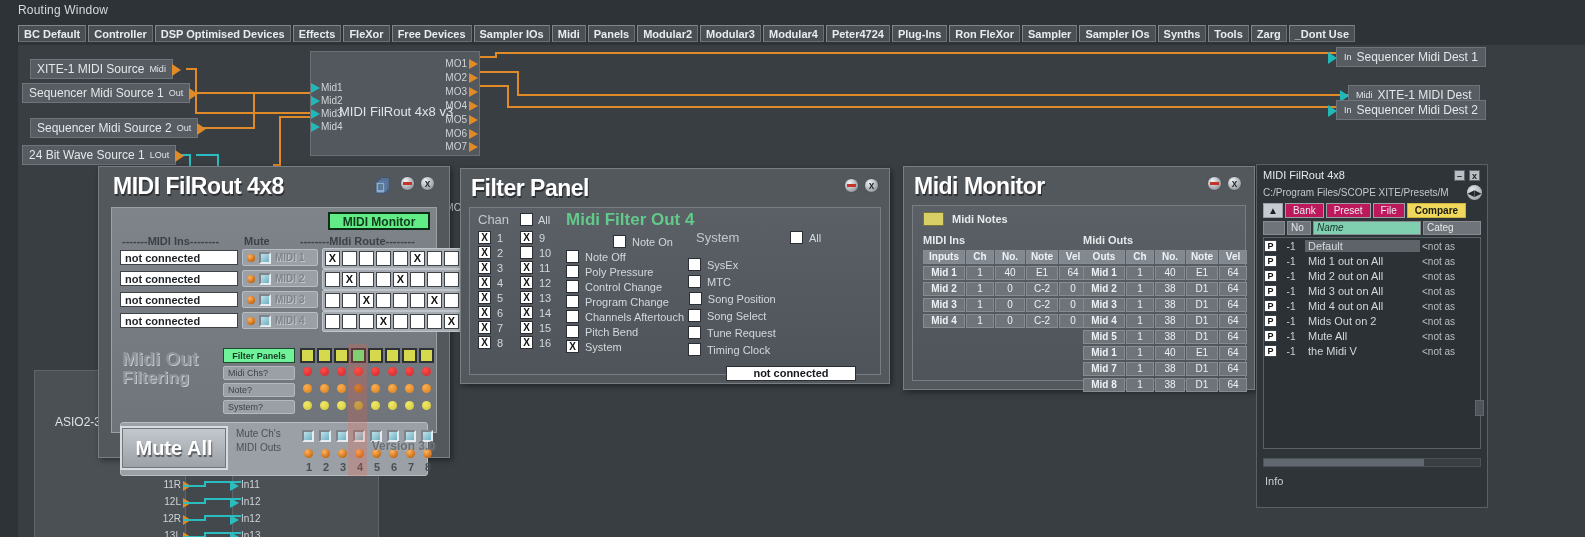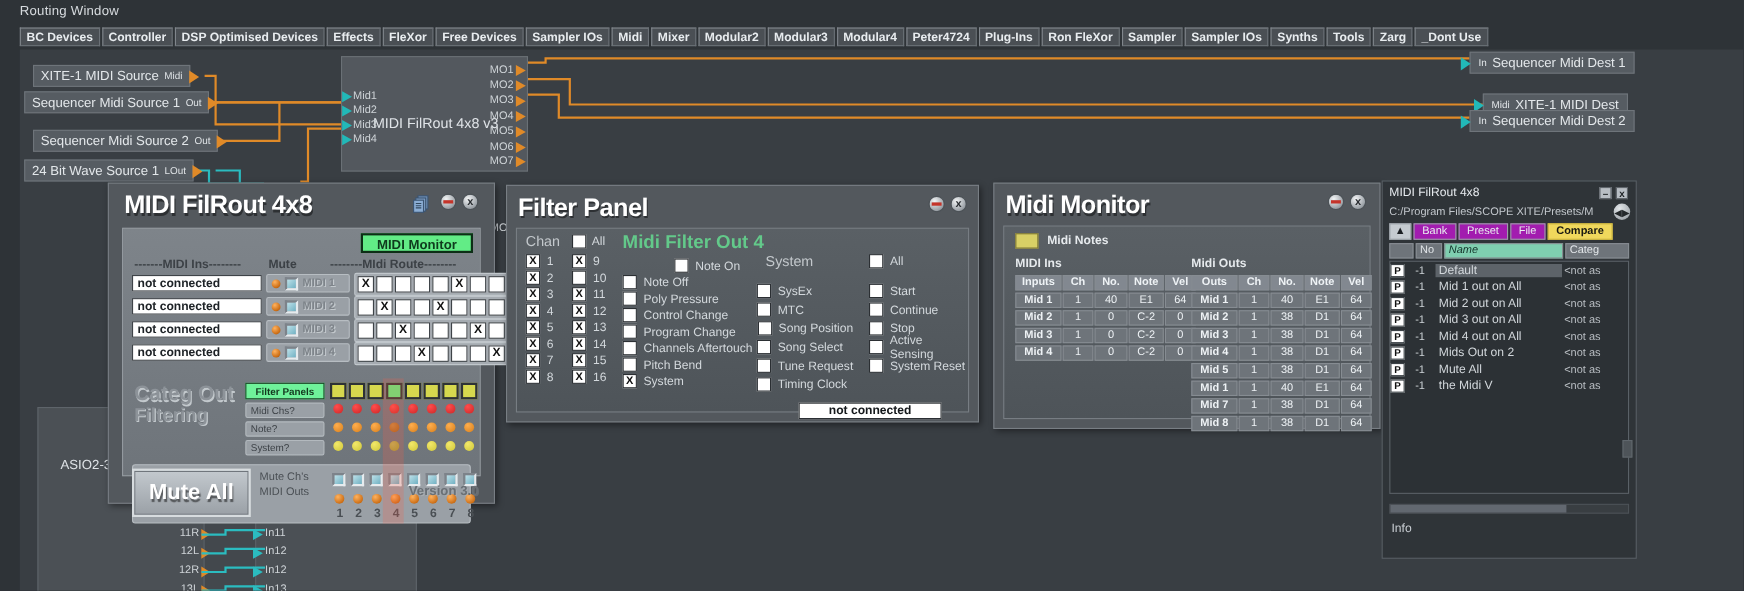--- a/index.html
+++ b/index.html
@@ -145,21 +145,21 @@
 
   
   #preset { position:absolute; left:1256px; top:164px; width:232px; height:344px;
      background:#2f3438; border:1px solid #596066; }
   #preset-title { position:absolute; left:6px; top:4px; color:#e6eaee; font-size:11px; }
   .pbtn-sq { position:absolute; width:11px; height:11px; background:#b8bec4; border:1px solid #60666c; cursor:pointer;
      display:flex;align-items:center;justify-content:center; font-size:9px; color:#1a1e21; font-weight:bold;}
   #path { position:absolute; left:6px; top:22px; right:26px; color:#c2c7cc; font-size:10px;
      white-space:nowrap; overflow:hidden; }
   #toolrow { position:absolute; left:6px; top:38px; display:flex; gap:2px; align-items:center; }
-  .tbtn { background:#a21caf; border:1px solid #9aa0a6; color:#e8ecef; font-size:10px;
+  .tbtn { background:#be185d; border:1px solid #9aa0a6; color:#e8ecef; font-size:10px;
      padding:1px 7px; height:15px; line-height:12px; cursor:pointer; }
   .tbtn.arrow { padding:1px 4px; background:#c5cbd0; color:#1b1f22; }
   .tbtn.hl { background:#f0d85c; color:#1a1a12; border-color:#cbb43e; font-weight:bold; }
   #listhdr { position:absolute; left:6px; top:56px; right:6px; height:14px; display:flex; gap:2px; }
   .lh { background:#6e747a; border:1px solid #868c92; color:#e3e7ea; font-size:10px;
      line-height:12px; padding-left:3px; }
   .lh.name { background:#7fcfb0; color:#14332a; }
   #listbox { position:absolute; left:6px; top:72px; right:6px; bottom:58px;
      border:1px solid #5a6167; background:#2c3135; overflow:hidden; }
   .prow { display:flex; gap:2px; height:14px; align-items:center; margin:1px 0 0 0; }
@@ -176,29 +176,29 @@
   #vscroll { position:absolute; right:3px; top:235px; width:9px; height:16px; background:#4e5459; border:1px solid #5f666c;}
 </style>
 </head>
 <body>
 
 <div id="routing-window">
 
   <div id="rw-title">Routing Window</div>
 
   <div id="tabbar">
-      <div class="tab">BC Devices</div>
+      <div class="tab">BC Default</div>
       <div class="tab">Controller</div>
       <div class="tab">DSP Optimised Devices</div>
       <div class="tab">Effects</div>
       <div class="tab">FleXor</div>
       <div class="tab">Free Devices</div>
       <div class="tab">Sampler IOs</div>
       <div class="tab">Midi</div>
-      <div class="tab">Mixer</div>
+      <div class="tab">Panels</div>
       <div class="tab">Modular2</div>
       <div class="tab">Modular3</div>
       <div class="tab">Modular4</div>
       <div class="tab">Peter4724</div>
       <div class="tab">Plug-Ins</div>
       <div class="tab">Ron FleXor</div>
       <div class="tab">Sampler</div>
       <div class="tab">Sampler IOs</div>
       <div class="tab">Synths</div>
       <div class="tab">Tools</div>
@@ -429,21 +429,21 @@
           <div class="rcell"></div>
           <div class="rcell"></div>
           <div class="rcell">X</div>
           <div class="rcell"></div>
           <div class="rcell"></div>
           <div class="rcell"></div>
           <div class="rcell">X</div>
         </div>
       </div>
 
-    <div class="fo-title" style="left:10px; top:140px; font-size:19px;">Categ Out</div>
+    <div class="fo-title" style="left:10px; top:140px; font-size:19px;">Midi Out</div>
     <div class="fo-title" style="left:10px; top:160px; font-size:17px;">Filtering</div>
 
     <div class="fp-btn" style="left:111px; top:140px; width:72px;">Filter Panels</div>
     <div id="fp-squares">
         <div class="sq" style="position: absolute; left: 188px; top: 140px; background: rgb(214, 216, 78);"></div>
         <div class="sq" style="position: absolute; left: 205px; top: 140px; background: rgb(214, 216, 78);"></div>
         <div class="sq" style="position: absolute; left: 222px; top: 140px; background: rgb(214, 216, 78);"></div>
         <div class="sq" style="position: absolute; left: 239px; top: 140px; background: rgb(95, 240, 127);"></div>
         <div class="sq" style="position: absolute; left: 256px; top: 140px; background: rgb(214, 216, 78);"></div>
         <div class="sq" style="position: absolute; left: 273px; top: 140px; background: rgb(214, 216, 78);"></div>
@@ -662,42 +662,20 @@
         <div style="display: flex; align-items: center; gap: 6px; height: 17px;">
           <span class="cb"></span>
           <span class="fp-lbl">Timing Clock</span>
         </div>
       </div>
 
     <div style="position:absolute;left:320px;top:23px;display:flex;align-items:center;gap:6px;">
       <span class="cb" id="sys-all-cb"></span>
       <span class="fp-lbl">All</span>
     </div>
-    <div id="sys-right" style="position:absolute;left:320px;top:48px;">
-        <div style="display: flex; align-items: center; gap: 6px; height: 17px;">
-          <span class="cb"></span>
-          <span class="fp-lbl">Start</span>
-        </div>
-        <div style="display: flex; align-items: center; gap: 6px; height: 17px;">
-          <span class="cb"></span>
-          <span class="fp-lbl">Continue</span>
-        </div>
-        <div style="display: flex; align-items: center; gap: 6px; height: 17px;">
-          <span class="cb"></span>
-          <span class="fp-lbl">Stop</span>
-        </div>
-        <div style="display: flex; align-items: center; gap: 6px; height: 17px;">
-          <span class="cb"></span>
-          <span class="fp-lbl">Active Sensing</span>
-        </div>
-        <div style="display: flex; align-items: center; gap: 6px; height: 17px;">
-          <span class="cb"></span>
-          <span class="fp-lbl">System Reset</span>
-        </div>
-      </div>
 
     <div id="notconn2" style="left:256px; top:158px; width:130px;">not connected</div>
   </div>
 </div>
 
 <div class="skin-panel" id="midimon">
   <div class="skin-title">Midi Monitor</div>
   <div class="wbtn" style="right:32px; top:9px;">
       <span class="bar"></span>
     </div>

